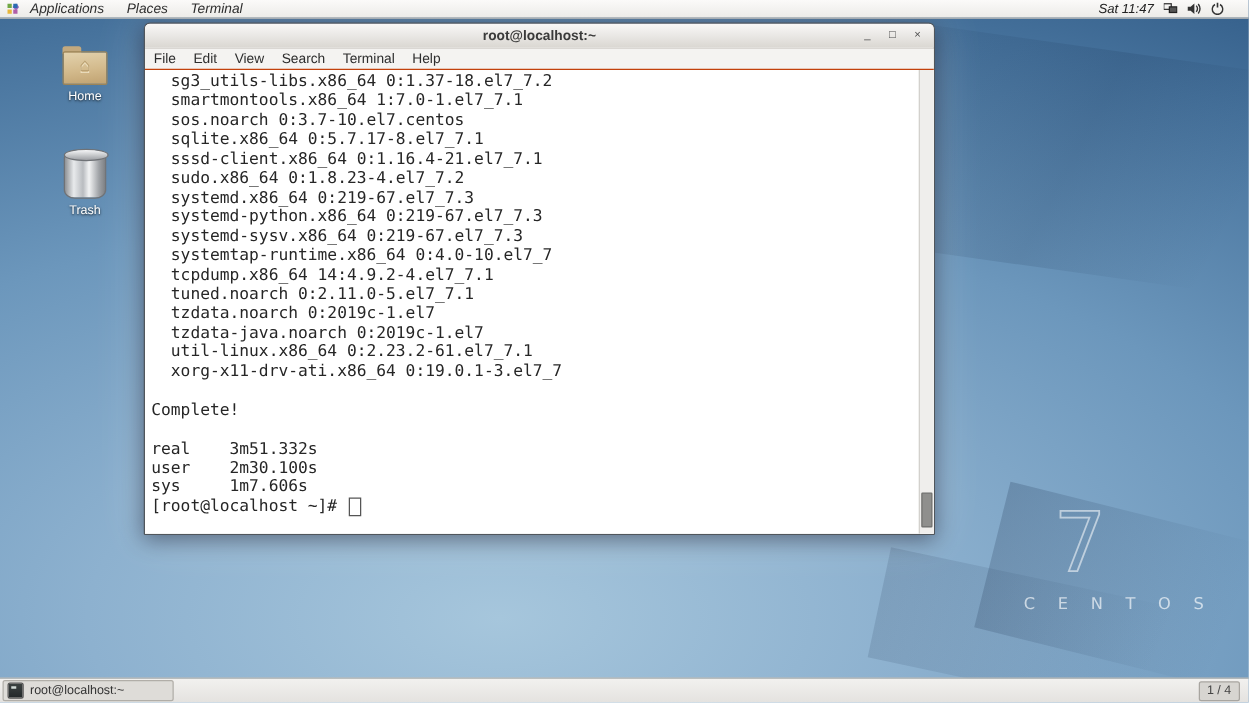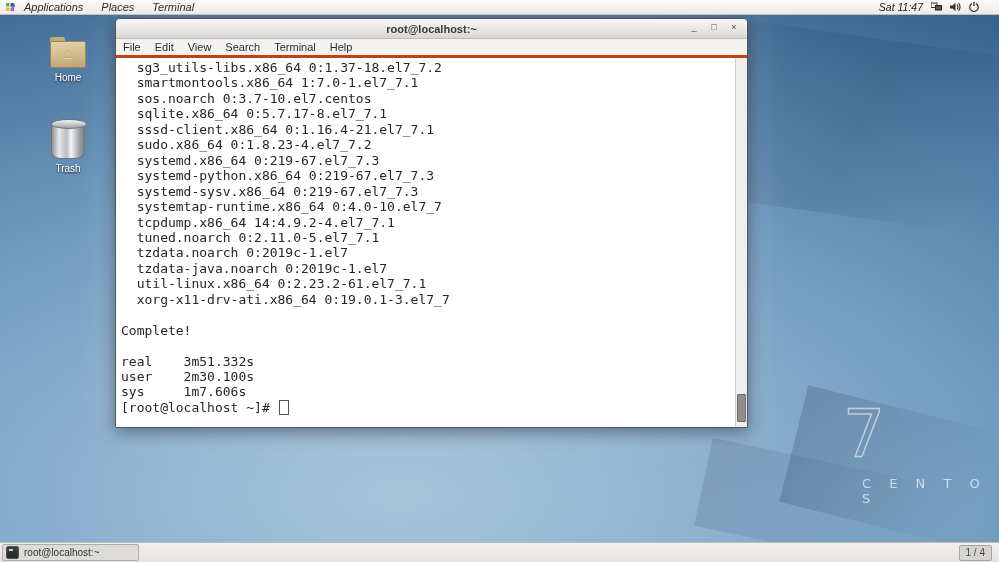--- a/index.html
+++ b/index.html
@@ -45,38 +45,38 @@
   .term-win{position:absolute;left:115px;top:18px;width:633px;height:410px;z-index:20;
             border:1px solid #50565c;border-radius:5px 5px 1px 1px;box-sizing:border-box;
             box-shadow:0 4px 18px rgba(0,0,20,0.45), 0 0 40px rgba(255,255,255,0.25);
             background:#fff;display:flex;flex-direction:column;}
   .titlebar{height:19px;flex:0 0 19px;border-radius:4px 4px 0 0;position:relative;
             background:linear-gradient(#f9f8f7,#dad7d2);border-bottom:1px solid #bfbab3;
             display:flex;align-items:center;justify-content:flex-end;}
   .title-text{position:absolute;left:0;right:0;text-align:center;font-size:11px;font-weight:bold;color:#3a3a3a;}
   .win-btn{width:14px;height:13px;margin-right:6px;text-align:center;font-size:9px;line-height:11px;
            color:#4a4a4a;z-index:2;cursor:default;}
-  .menubar{height:16px;flex:0 0 16px;background:#f4f3f1;border-bottom:3px solid #c2410c;
+  .menubar{height:16px;flex:0 0 16px;background:#f4f3f1;border-bottom:1px solid #c2410c;
            display:flex;align-items:center;font-size:11px;color:#2d2d2d;}
   .mb-item{padding:0 7px;}
   .term-body{position:relative;flex:1;background:#ffffff;overflow:hidden;padding-left:47px;}
   .term-text{position:absolute;left:0;top:0;right:11px;bottom:0;padding:2px 0 0 5px;}
   .term-line{font-family:"DejaVu Sans Mono", monospace;font-size:13px;line-height:15.45px;
              min-height:15.45px;white-space:pre;color:#262626;}
   .prompt-row{display:flex;}
   .cursor{display:inline-block;width:8px;height:13px;border:1px solid #555;margin-left:1px;}
   .scroll-trough{position:absolute;right:0;top:0;bottom:0;width:11px;background:#efeeec;border-left:1px solid #d3d1cd;}
   .scroll-thumb{position:absolute;left:1px;bottom:5px;width:7px;height:26px;background:#8f8f8d;
                 border:1px solid #6e6e6c;border-radius:1px;}
 
   
   .wm-seven{position:absolute;left:843px;top:404px;font-size:66px;line-height:62px;z-index:3;
             font-family:"DejaVu Sans", sans-serif;color:transparent;
             -webkit-text-stroke:1.4px rgba(255,255,255,0.55);}
-  .wm-brand{position:absolute;left:862px;top:476px;font-size:13px;letter-spacing:7px;z-index:3;
+  .wm-brand{position:absolute;left:819px;top:476px;font-size:13px;letter-spacing:7px;z-index:3;
             color:rgba(255,255,255,0.65);font-family:"DejaVu Sans", sans-serif;}
 
   
   .bottom-panel{position:absolute;left:0;bottom:0;width:100%;height:19px;z-index:40;
                 background:linear-gradient(#f2f1ef,#e4e2df);border-top:1px solid #bdbab4;
                 display:flex;align-items:center;}
   .task-btn{display:flex;align-items:center;gap:5px;height:15px;margin-left:2px;padding:0 7px 0 3px;
             background:#dedcd8;border:1px solid #b1aea8;border-radius:2px;font-size:10px;color:#333;
             width:125px;}
   .task-term-icon{width:11px;height:11px;background:linear-gradient(#3b4140,#23282a);

